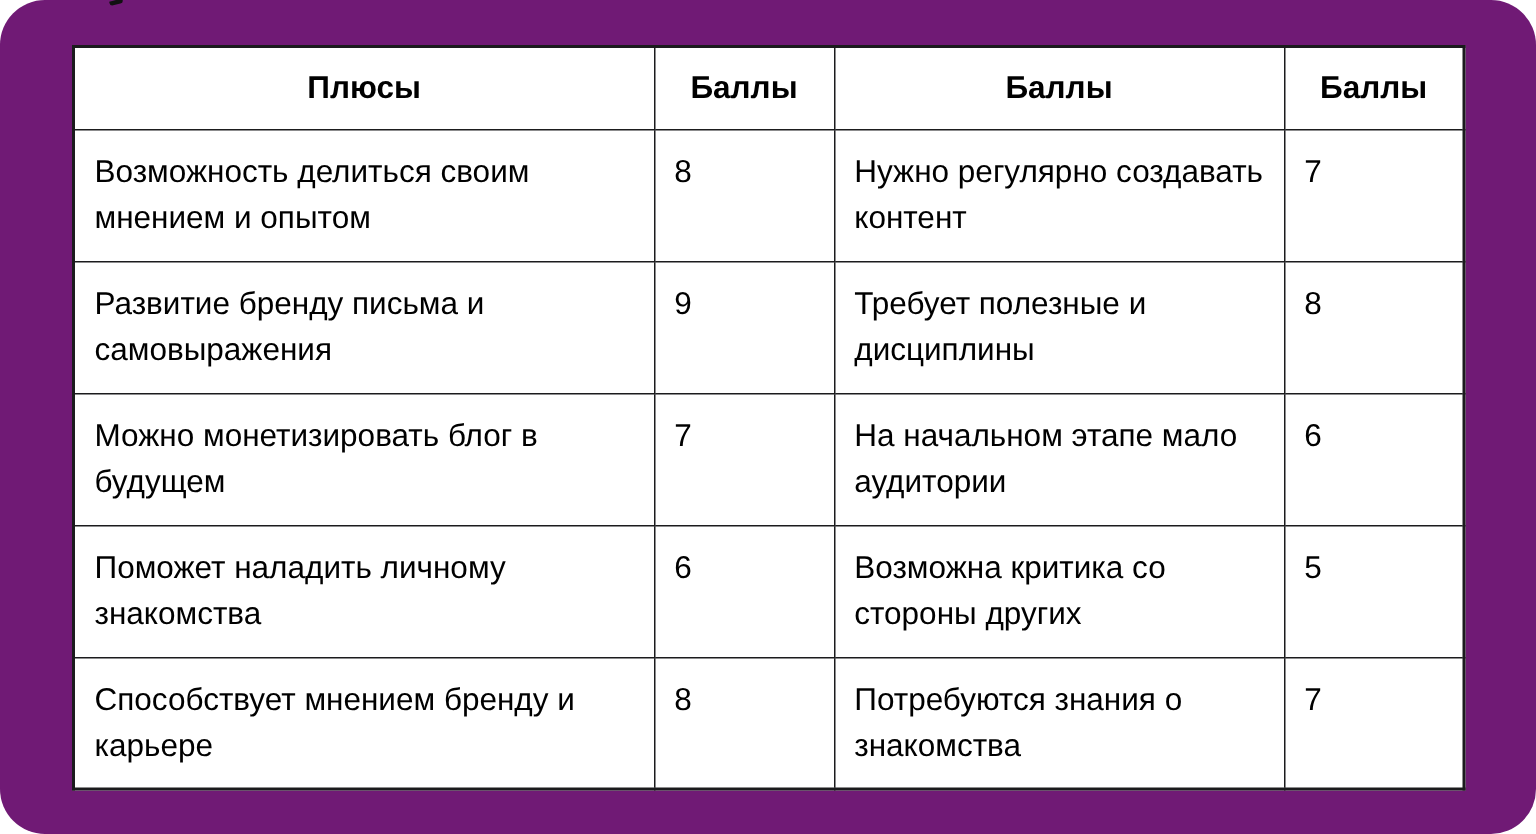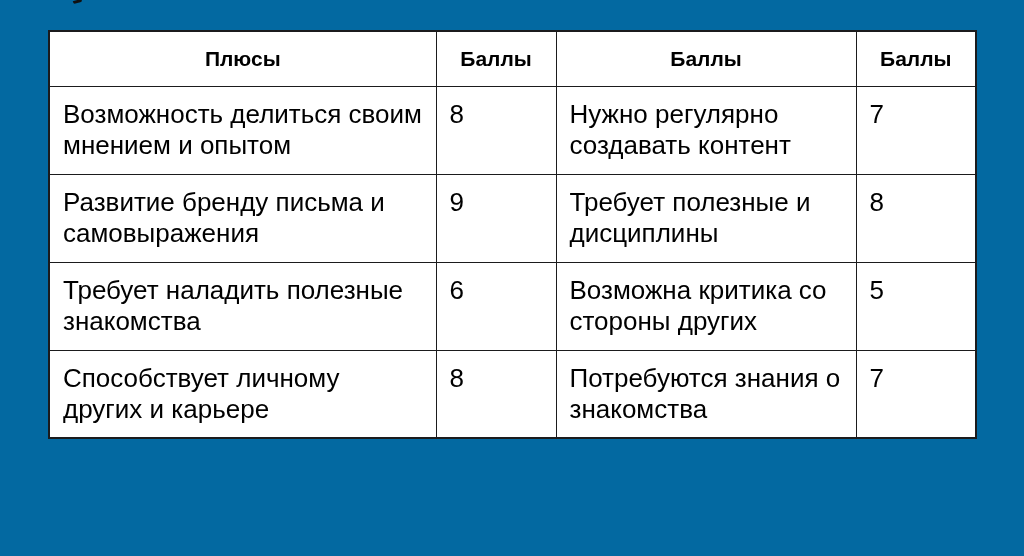--- a/index.html
+++ b/index.html
@@ -3,21 +3,21 @@
 <meta charset="utf-8">
 <style>
   * { margin: 0; padding: 0; box-sizing: border-box; }
   html, body {
     width: 1024px; height: 556px;
     background: #ffffff;
     overflow: hidden;
     font-family: "Liberation Sans", sans-serif;
     color: #000000;
   }
-  .page { position: relative; width: 1024px; height: 556px; background: #0369a1; }
+  .page { position: relative; width: 1024px; height: 556px; background: #701a75; border-radius: 30px; }
 
   
   .clipped-glyph {
     position: absolute;
     left: 73px; top: 0px;
     width: 9px; height: 3px;
     background: #111111;
     border-radius: 0 0 2px 2px;
     transform: rotate(-14deg);
   }
@@ -48,21 +48,21 @@
     text-align: center;
     vertical-align: middle;
     padding: 0 6px;
   }
   table.pros-cons td {
     height: 88px;
     vertical-align: top;
     text-align: left;
     padding: 12px 10px 0 13px;
     line-height: 31px;
-    font-size: 26px;
+    font-size: 21px;
   }
   table.pros-cons td.score { padding-left: 13px; }
 </style>
 </head>
 <body>
 
 <div class="page">
 
   <div class="clipped-glyph"></div>
 
@@ -88,27 +88,33 @@
         <td>Нужно регулярно создавать контент</td>
         <td class="score">7</td>
       </tr>
       <tr>
         <td>Развитие бренду письма и самовыражения</td>
         <td class="score">9</td>
         <td>Требует полезные и дисциплины</td>
         <td class="score">8</td>
       </tr>
       <tr>
-        <td>Требует наладить полезные знакомства</td>
+        <td>Можно монетизировать блог в будущем</td>
+        <td class="score">7</td>
+        <td>На начальном этапе мало аудитории</td>
+        <td class="score">6</td>
+      </tr>
+      <tr>
+        <td>Поможет наладить личному знакомства</td>
         <td class="score">6</td>
         <td>Возможна критика со стороны других</td>
         <td class="score">5</td>
       </tr>
       <tr>
-        <td>Способствует личному других и карьере</td>
+        <td>Способствует мнением бренду и карьере</td>
         <td class="score">8</td>
         <td>Потребуются знания о знакомства</td>
         <td class="score">7</td>
       </tr>
     </tbody>
   </table>
 
 </div>
 
 </body></html>

